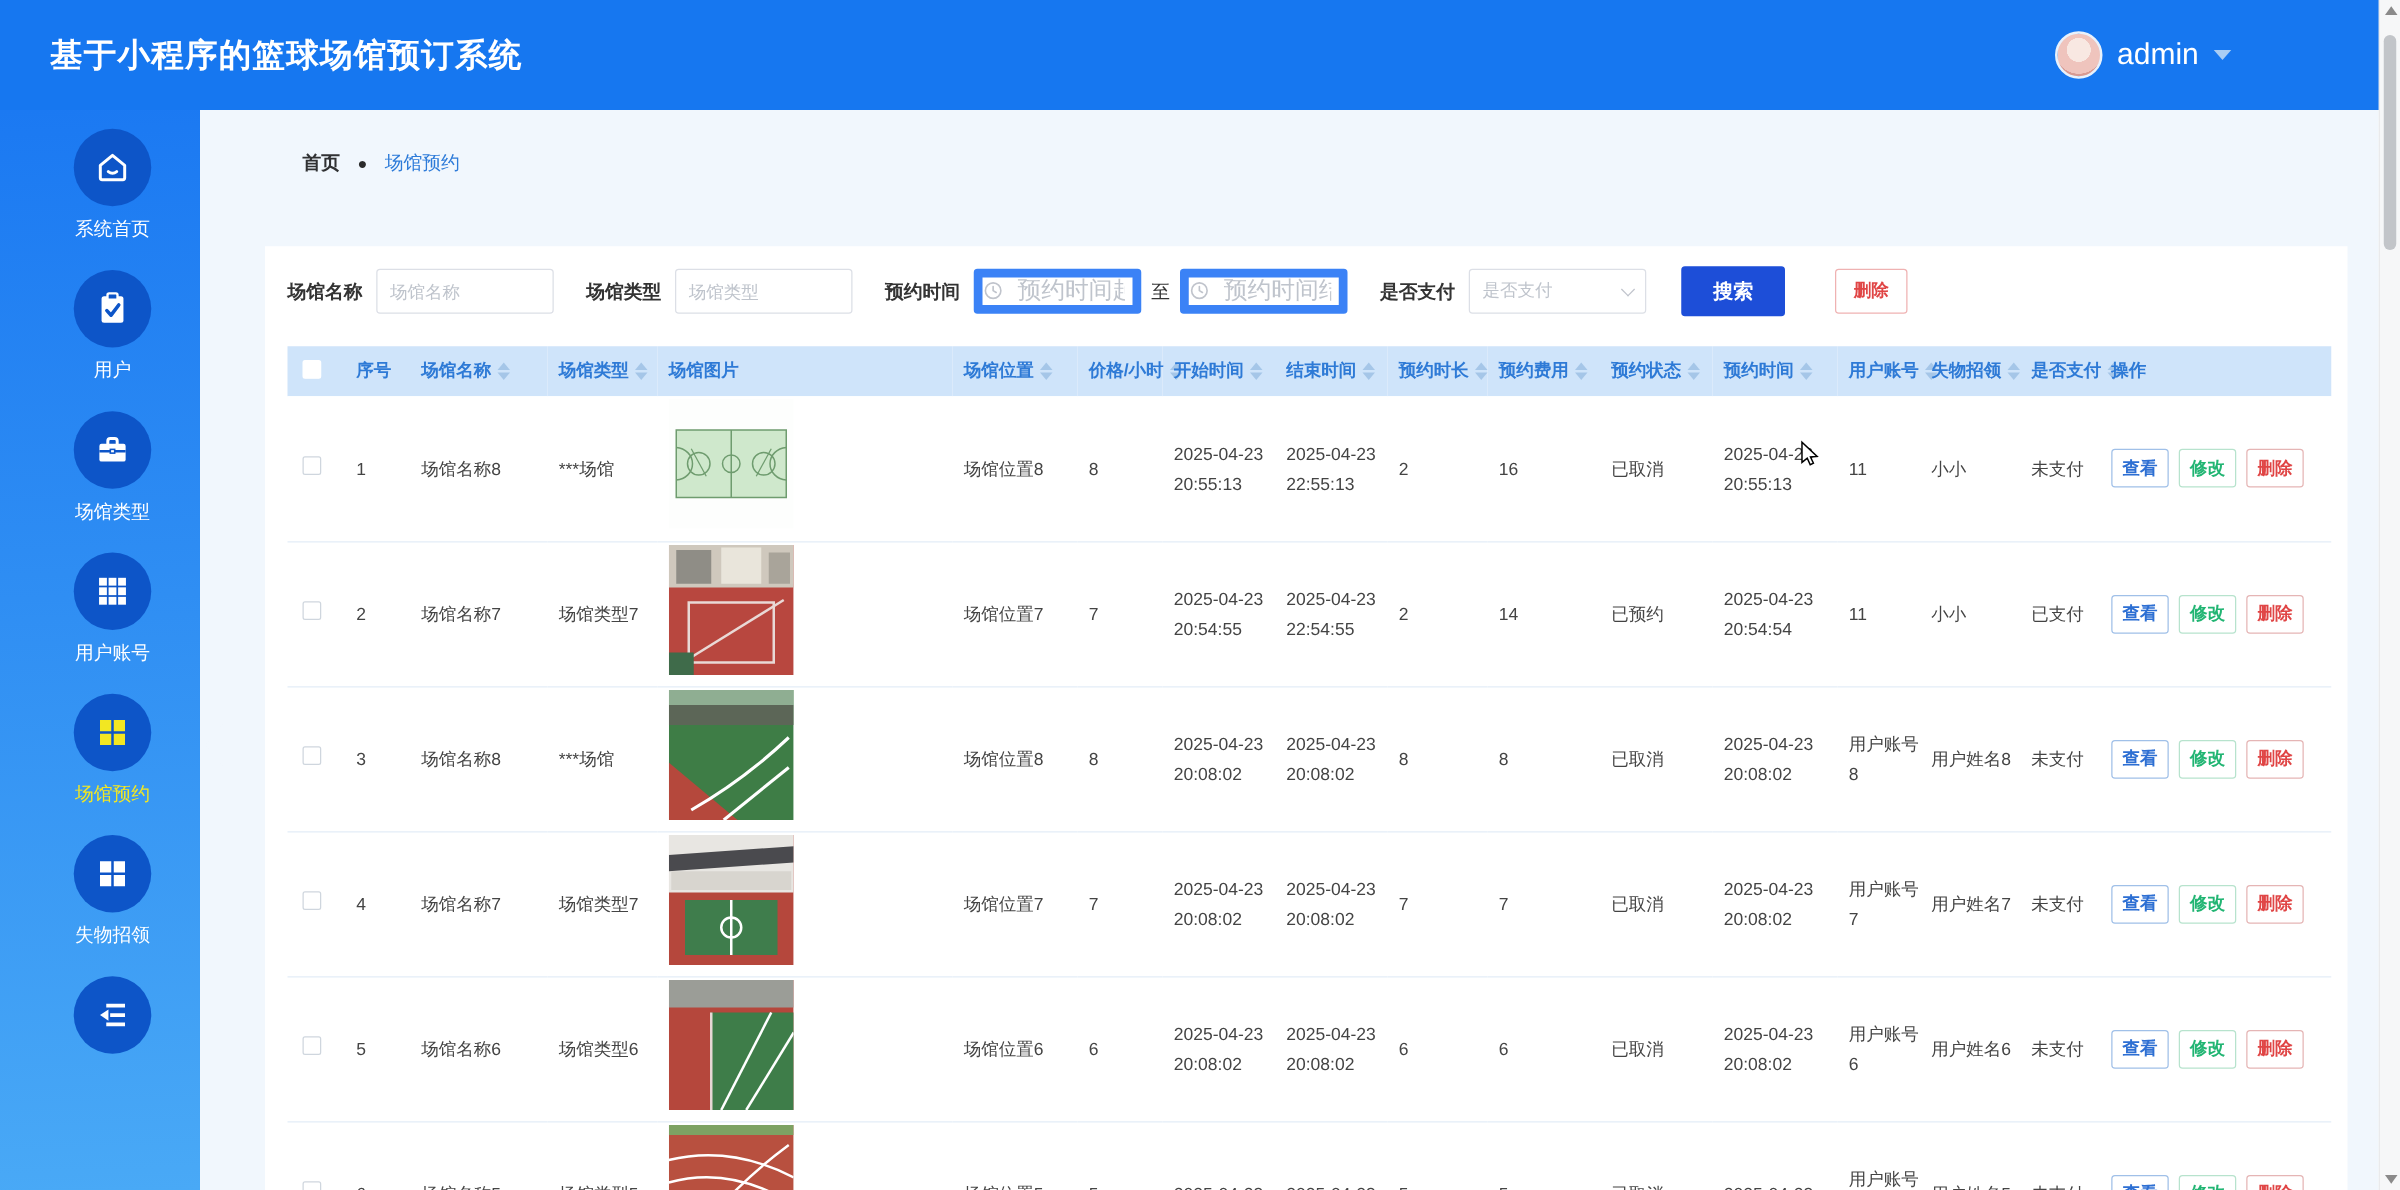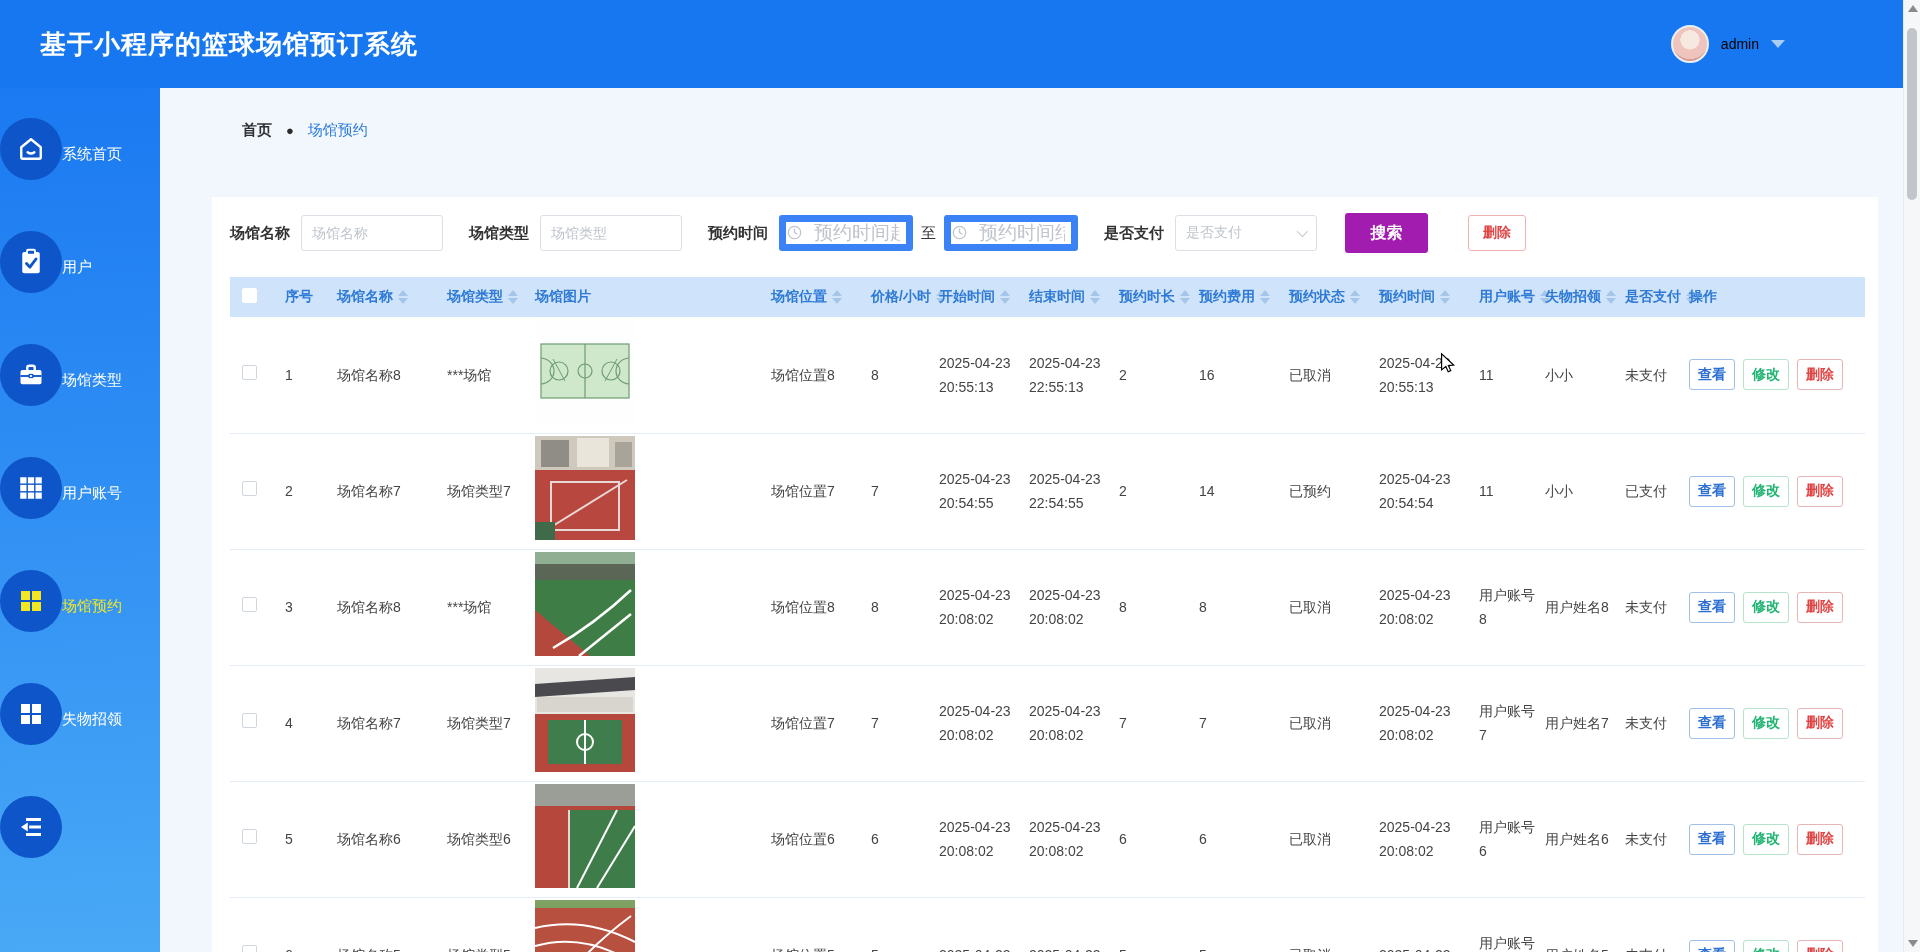--- a/index.html
+++ b/index.html
@@ -8,30 +8,30 @@
   #stage { position:relative; width:1920px; height:952px; overflow:hidden; }
 
   
   .topbar { position:absolute; left:0; top:0; width:1920px; height:88px;
     background:#1677f0; display:flex; align-items:center; justify-content:space-between; z-index:5; }
   .app-title { color:#fff; font-size:26px; font-weight:bold; margin-left:40px; letter-spacing:1px; }
   .user-box { display:flex; align-items:center; margin-right:135px; gap:12px; cursor:pointer; }
   .avatar { width:38px; height:38px; border-radius:50%;
     background:radial-gradient(circle at 50% 38%, #f8e8e2 0 35%, #efc4bd 36% 70%, #d89a92 71% 100%);
     border:2px solid #e8f1fb; }
-  .user-name { color:#000000; font-size:14px; }
+  .user-name { color:#ffffff; font-size:24px; }
   .user-caret { width:0; height:0; border-left:7px solid transparent; border-right:7px solid transparent;
     border-top:8px solid #a9cdf4; }
 
   
   .sidebar { position:absolute; left:0; top:88px; width:160px; height:864px;
     background:linear-gradient(178deg,#1b79f2 0%,#2f8ef3 45%,#49a9f6 100%); z-index:4; }
   .menu { padding-top:15px; }
   .menu-item { position:relative; width:180px; height:92px; margin-bottom:21px;
-    display:flex; align-items:center; cursor:pointer; }
+    display:flex; flex-direction:column; align-items:center; cursor:pointer; }
   .menu-circle { width:62px; height:62px; border-radius:50%; background:#0d55c8;
     display:flex; align-items:center; justify-content:center; }
   .menu-circle svg { width:30px; height:30px; }
   .menu-label { margin-top:9px; font-size:15px; color:#fff; line-height:20px; }
   .menu-item.active .menu-label { color:#f2e722; }
   .menu-item.active::after { content:""; position:absolute; right:0; top:22px; width:17px; height:38px;
     background:#f1f7fd; clip-path:polygon(100% 0, 8% 50%, 100% 100%); }
 
   
   .main { position:absolute; left:160px; top:88px; width:1743px; height:864px; background:#f1f7fd; }
@@ -52,21 +52,21 @@
   .date-wrap { position:relative; width:134px; height:36px; }
   .date-wrap input { width:100%; height:100%; border:7px solid #3b82f6; border-radius:3px;
     padding:0 6px 0 28px; font-size:19px; outline:none; font-family:inherit; }
   .clock-ico { position:absolute; left:8px; top:10px; width:15px; height:15px; }
   .to-label { margin:0 8px; font-weight:normal; color:#333; }
   .select-box { position:relative; width:142px; height:36px; border:1px solid #dcdfe6; border-radius:3px;
     display:flex; align-items:center; padding:0 10px; cursor:pointer; background:#fff; }
   .sel-ph { color:#bfc4cc; font-size:14px; }
   .chev { position:absolute; right:11px; top:13px; width:8px; height:8px;
     border-right:1.6px solid #c0c4cc; border-bottom:1.6px solid #c0c4cc; transform:rotate(45deg) translateY(-2px); }
-  .search-btn { width:83px; height:40px; margin-left:28px; background:#a21caf; color:#fff; border:none;
+  .search-btn { width:83px; height:40px; margin-left:28px; background:#1d4ed8; color:#fff; border:none;
     border-radius:3px; font-size:16px; font-weight:bold; cursor:pointer; font-family:inherit; }
   .del-btn { width:58px; height:36px; margin-left:40px; background:#fff; color:#e04545;
     border:1px solid #efb2b2; border-radius:3px; font-size:14px; font-weight:bold; cursor:pointer; font-family:inherit; }
 
   
   table { width:1630px; margin-top:24px; border-collapse:collapse; table-layout:fixed; }
   thead th { background:#cfe4fa; color:#2e7ad6; font-size:14px; font-weight:bold; height:40px;
     text-align:left; padding-left:9px; white-space:nowrap; }
   thead th.sel-col { padding-left:12px; }
   .th-wrap { display:inline-flex; align-items:center; gap:5px; }

